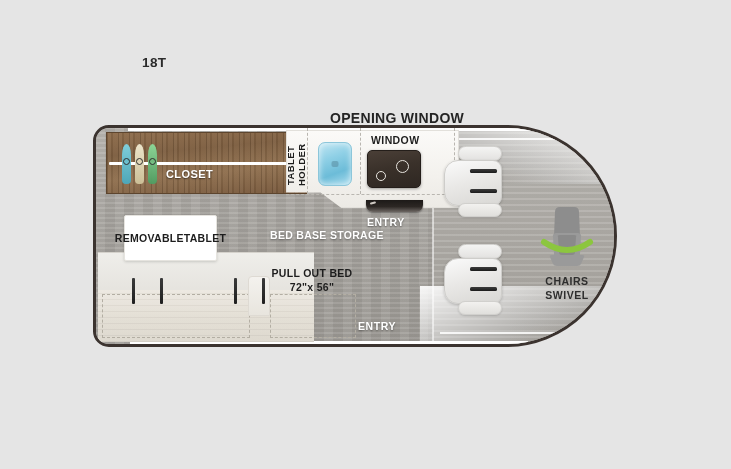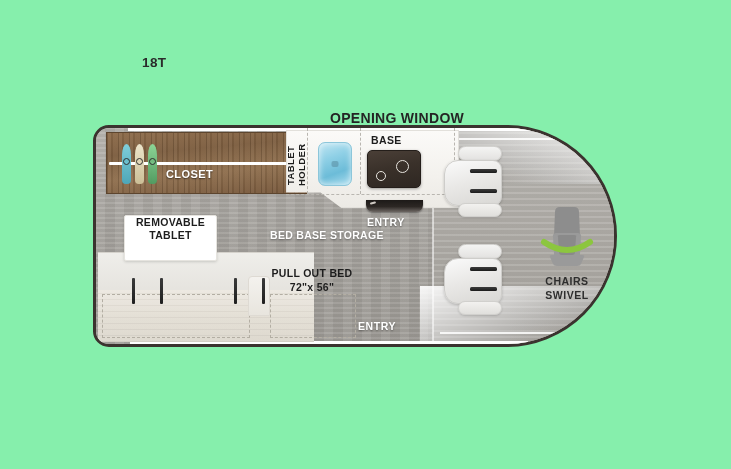--- a/index.html
+++ b/index.html
@@ -2,21 +2,21 @@
 <html><head>
 <meta charset="utf-8">
 <style>
   * { box-sizing: border-box; margin: 0; padding: 0; }
   html, body {
     width: 731px; height: 469px;
     background: #ffffff;
     font-family: "Liberation Sans", sans-serif;
     overflow: hidden;
   }
-  #root { position: relative; width: 731px; height: 469px; background: #86efac; padding-left: 40px; }
+  #root { position: relative; width: 731px; height: 469px; background: #e5e5e5; padding-left: 40px; }
 
   
   .model-title {
     position: absolute; left: 142px; top: 55px;
     font-size: 13.5px; font-weight: 700; color: #2b2b2b;
     letter-spacing: 0.4px;
   }
 
   
   .opening-window-label {
@@ -249,22 +249,22 @@
   .tl-2 { left: 64px;  bottom: 40px; }
   .tl-3 { left: 138px; bottom: 40px; }
   .tl-4 { left: 166px; bottom: 40px; }
 
   .removable-table {
     position: absolute; left: 28px; top: 87px; width: 93px; height: 46px;
     background: #ffffff;
     border: 1px solid #e6e4df;
     border-radius: 2px;
     box-shadow: 0 1px 3px rgba(0,0,0,0.16);
-    display: flex; flex-direction: column;
-    align-items: center; 
+    display: flex; flex-direction: row;
+    align-items: center; justify-content: center;
   }
   .removable-table span {
     font-size: 10.5px; font-weight: 700; color: #1d1d1d;
     letter-spacing: 0.3px; line-height: 13px;
   }
 
   .bed-base-label {
     position: absolute; left: 141px; top: 101px;
     font-size: 10.5px; font-weight: 700; color: #ffffff;
     letter-spacing: 0.3px; text-shadow: 0 1px 2px rgba(0,0,0,0.38);
@@ -374,21 +374,21 @@
       <div class="counter-line cl-2"></div>
       <div class="counter-line cl-3"></div>
       <div class="counter-hline"></div>
 
       <div class="tablet-holder-label">TABLET HOLDER</div>
 
       <div class="sink">
         <div class="sink-drain"></div>
       </div>
 
-      <div class="micro-label">BASE</div>
+      <div class="micro-label">WINDOW</div>
       <div class="cooktop">
         <div class="burner burner-sm"></div>
         <div class="burner burner-lg"></div>
       </div>
 
       <div class="fridge-body">
         <div class="fridge-handle"></div>
       </div>
       <div class="fridge-label">ENTRY</div>
 

